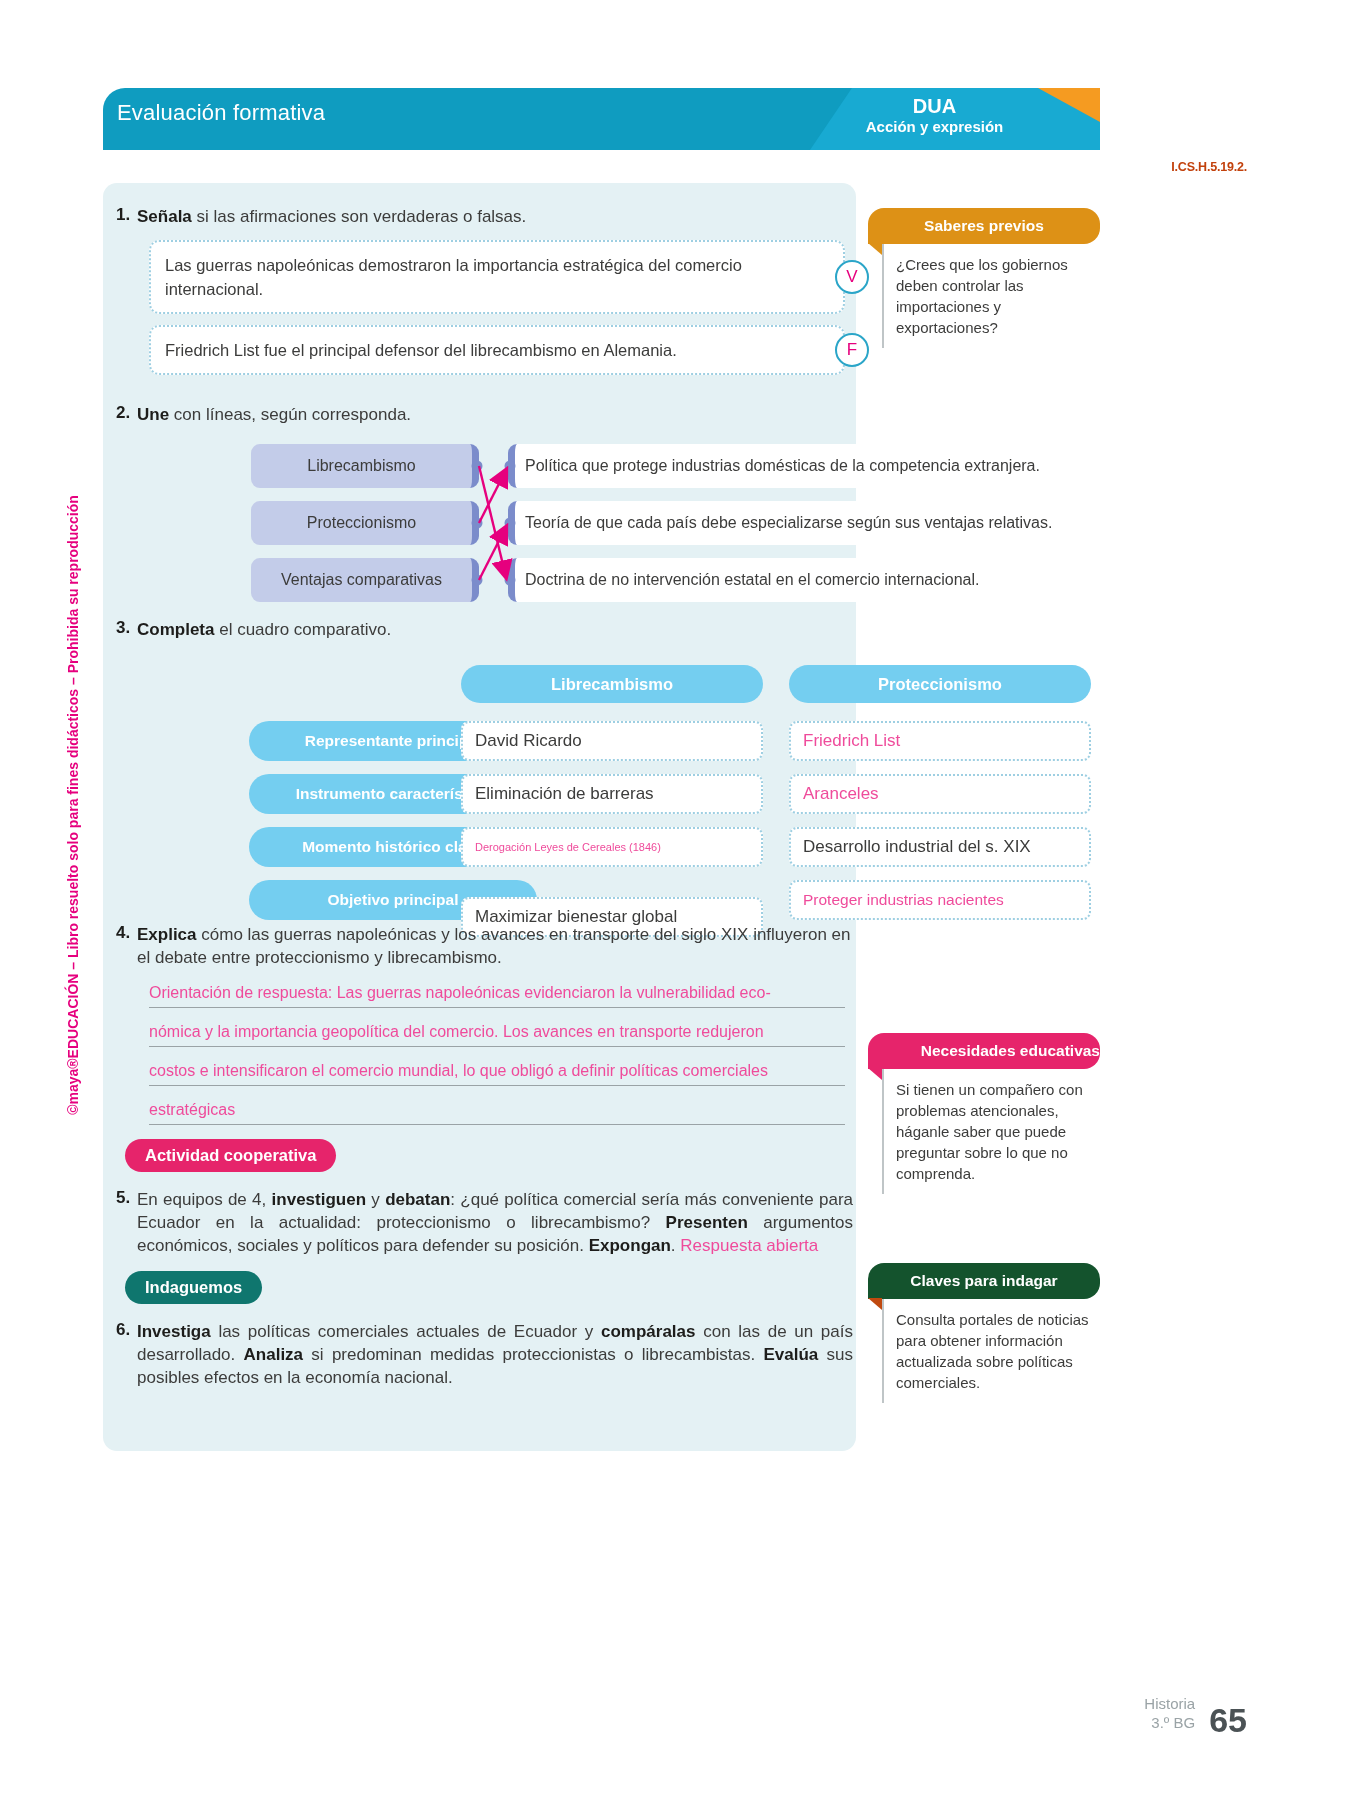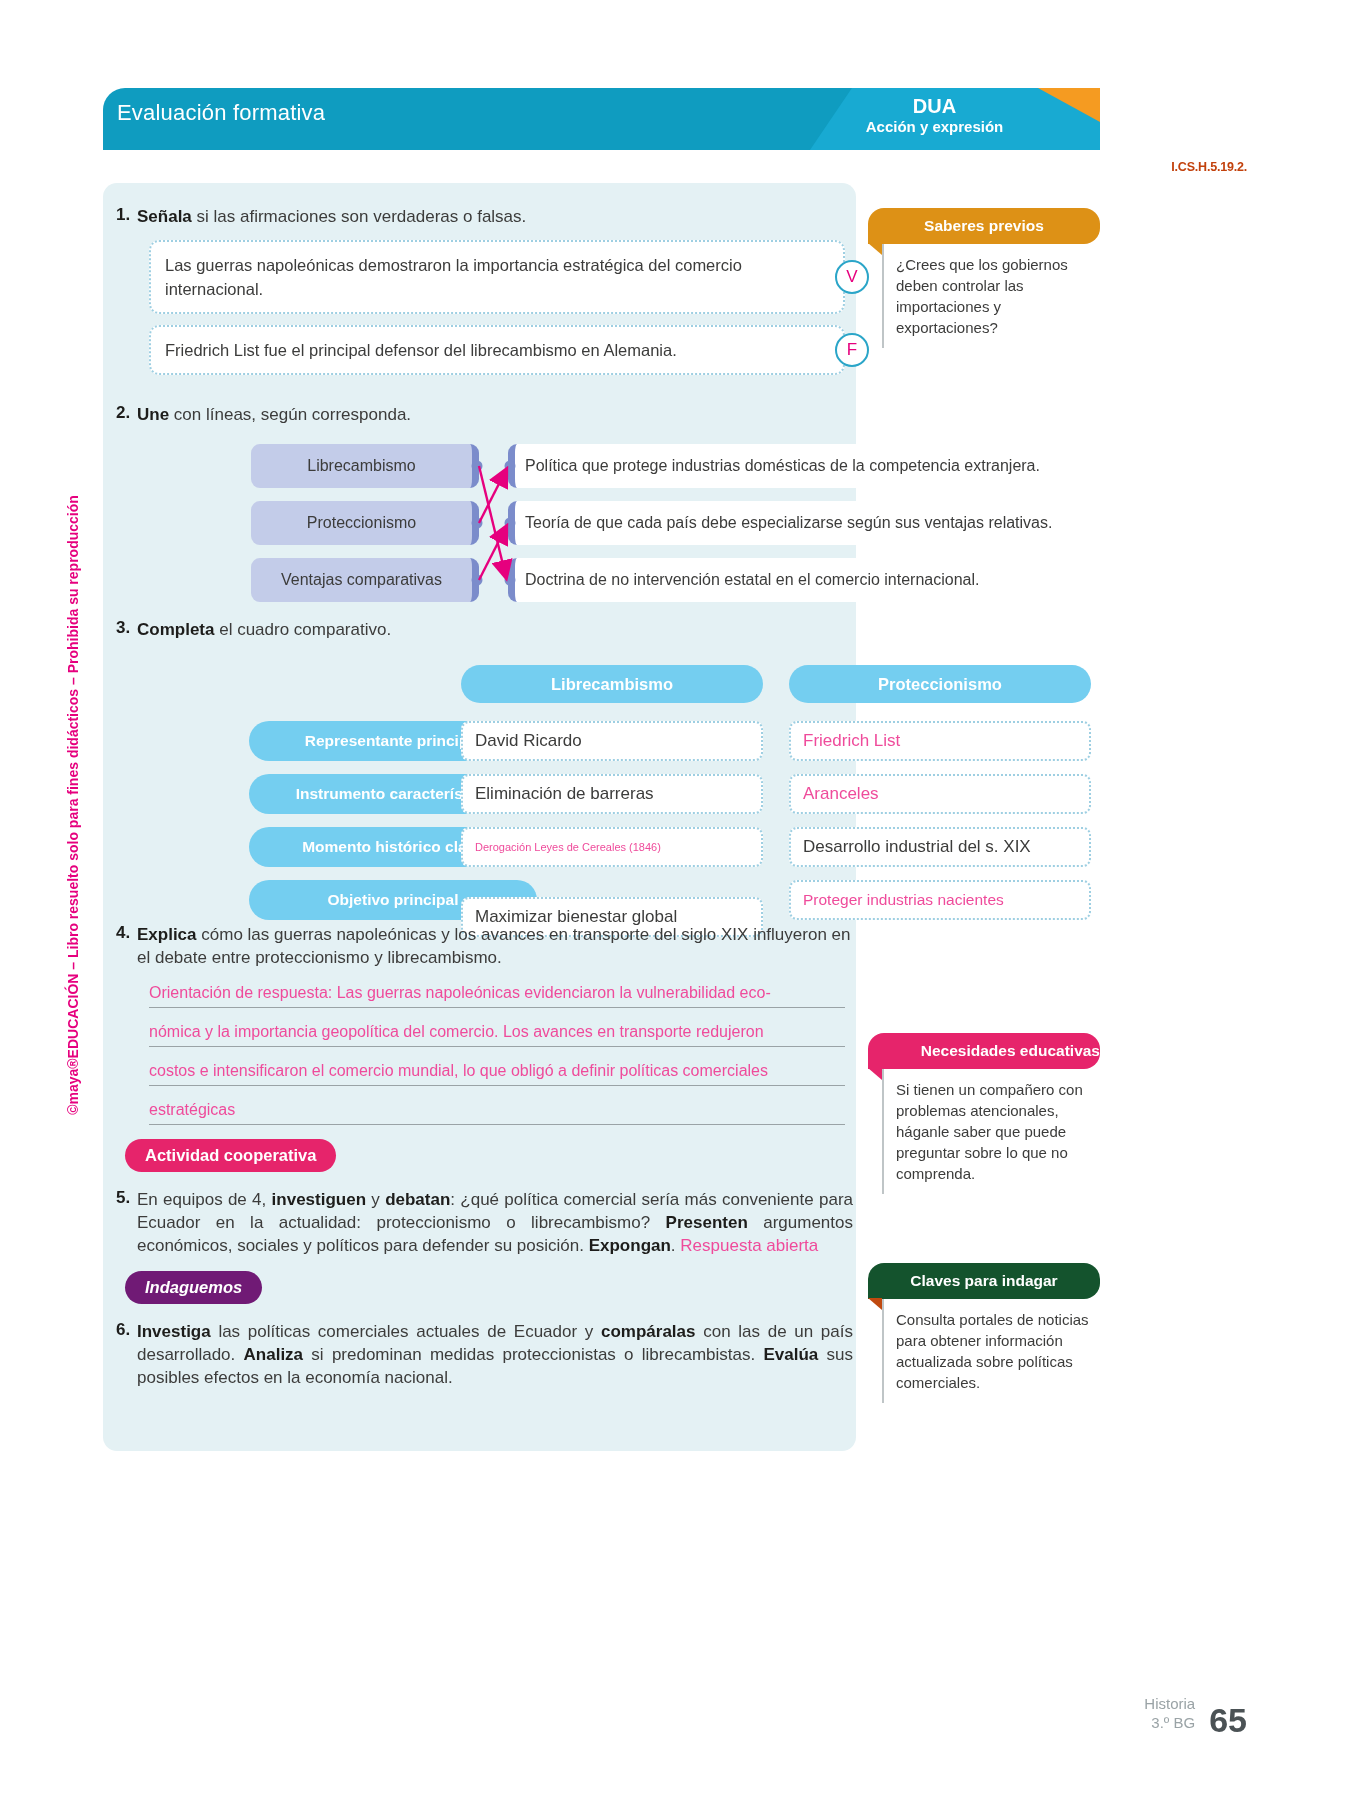--- a/index.html
+++ b/index.html
@@ -165,21 +165,21 @@
   }
 
   
   .badge {
     display: inline-block;
     background: #e6246b;
     color: #fff; font-weight: bold; font-size: 16.5px;
     border-radius: 17px;
     padding: 7px 20px;
   }
-  .badge.orange { background: #701a75; font-style: italic; }
+  .badge.orange { background: #0f766e; }
 
   
   .note { position: absolute; width: 232px; }
   .note-head {
     position: relative;
     height: 36px; border-radius: 16px 16px 16px 0;
     display: flex; align-items: center; justify-content: center;
     color: #fff; font-weight: bold; font-size: 15.5px;
   }
   .note-head::after {

